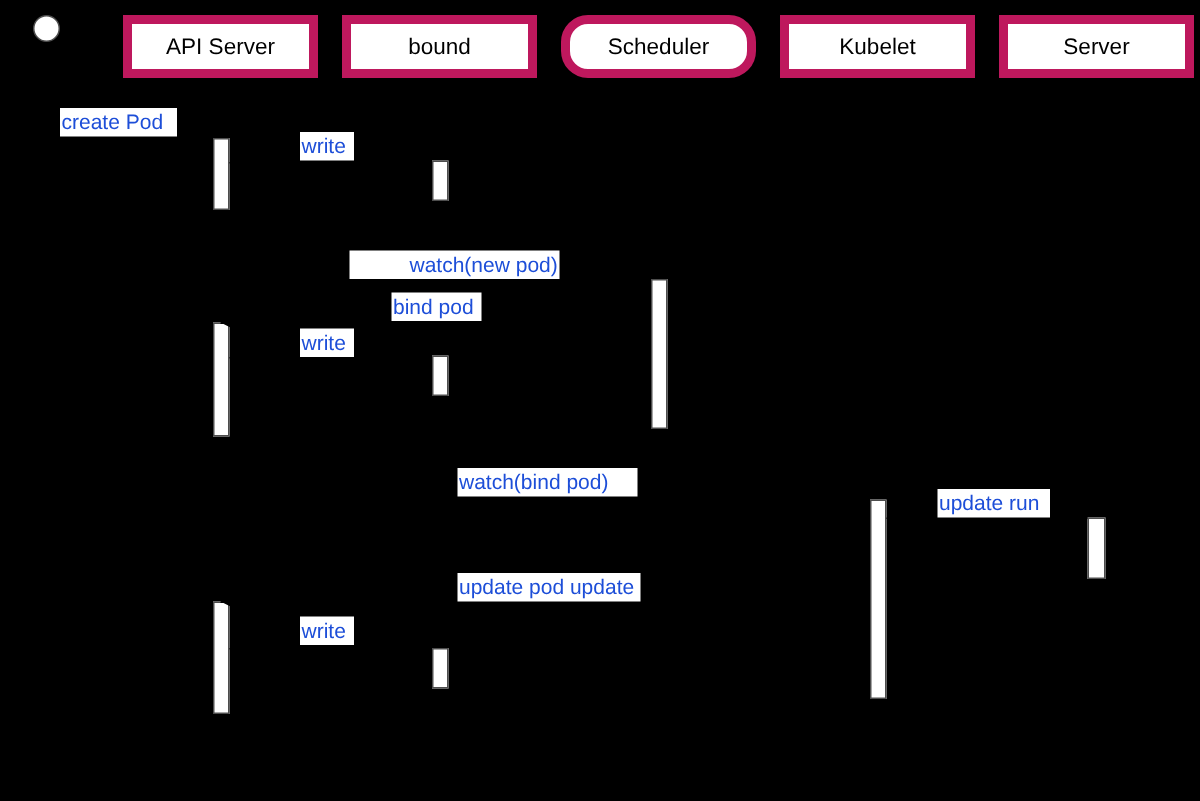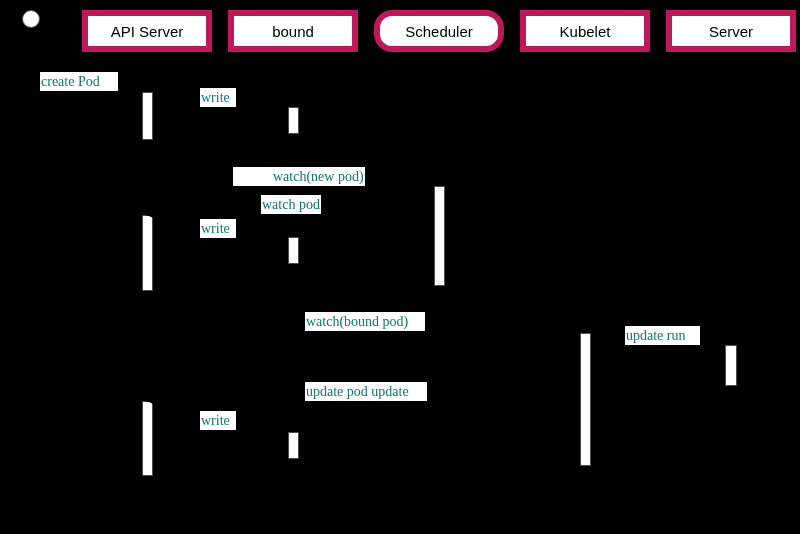--- a/index.html
+++ b/index.html
@@ -69,23 +69,23 @@
     height: 0;
     border-top: 4px solid transparent;
     border-bottom: 4px solid transparent;
   }
   .msg-arrow.right { border-left: 8px solid #000000; }
   .msg-arrow.left  { border-right: 8px solid #000000; }
   
   .msg-label {
     position: absolute;
     background: #ffffff;
-    color: #0f766e;
+    color: #1d4ed8;
     font-size: 14px;
-    font-family: Liberation Serif, serif;
+    font-family: Liberation Sans, sans-serif;
     line-height: 19px;
     white-space: nowrap;
     padding: 0 1px;
     box-sizing: border-box;
   }
 </style>
 </head>
 <body>
 
 <div id="canvas">
@@ -140,27 +140,27 @@
       <div class="msg-arrow right" style="top: 88px; left: 134px;"></div>
       <div class="msg-label" style="left: 40px; top: 72px; min-width: 78px;">create Pod</div>
       <div class="msg-line" style="left: 153px; top: 108px; width: 135px;"></div>
       <div class="msg-arrow right" style="top: 104px; left: 280px;"></div>
       <div class="msg-label" style="left: 200px; top: 88px; min-width: 36px;">write</div>
       <div class="msg-line" style="left: 147px; top: 186px; width: 287px;"></div>
       <div class="msg-arrow right" style="top: 182px; left: 426px;"></div>
       <div class="msg-label" style="left: 233px; top: 167px; min-width: 109px; padding-left: 40px;">watch(new pod)</div>
       <div class="msg-line" style="left: 147px; top: 215px; width: 287px;"></div>
       <div class="msg-arrow left" style="top: 211px; left: 147px;"></div>
-      <div class="msg-label" style="left: 261px; top: 195px; min-width: 60px;">watch pod</div>
+      <div class="msg-label" style="left: 261px; top: 195px; min-width: 60px;">bind pod</div>
       <div class="msg-line" style="left: 153px; top: 238px; width: 135px;"></div>
       <div class="msg-arrow right" style="top: 234px; left: 280px;"></div>
       <div class="msg-label" style="left: 200px; top: 219px; min-width: 36px;">write</div>
       <div class="msg-line" style="left: 147px; top: 333px; width: 433px;"></div>
       <div class="msg-arrow right" style="top: 329px; left: 572px;"></div>
-      <div class="msg-label" style="left: 305px; top: 312px; min-width: 120px;">watch(bound pod)</div>
+      <div class="msg-label" style="left: 305px; top: 312px; min-width: 120px;">watch(bind pod)</div>
       <div class="msg-line" style="left: 591px; top: 345px; width: 134px;"></div>
       <div class="msg-arrow right" style="top: 341px; left: 717px;"></div>
       <div class="msg-label" style="left: 625px; top: 326px; min-width: 75px;">update run</div>
       <div class="msg-line" style="left: 147px; top: 401px; width: 433px;"></div>
       <div class="msg-arrow left" style="top: 397px; left: 147px;"></div>
       <div class="msg-label" style="left: 305px; top: 382px; min-width: 122px;">update pod update</div>
       <div class="msg-line" style="left: 153px; top: 432px; width: 135px;"></div>
       <div class="msg-arrow right" style="top: 428px; left: 280px;"></div>
       <div class="msg-label" style="left: 200px; top: 411px; min-width: 36px;">write</div>
     </div>

